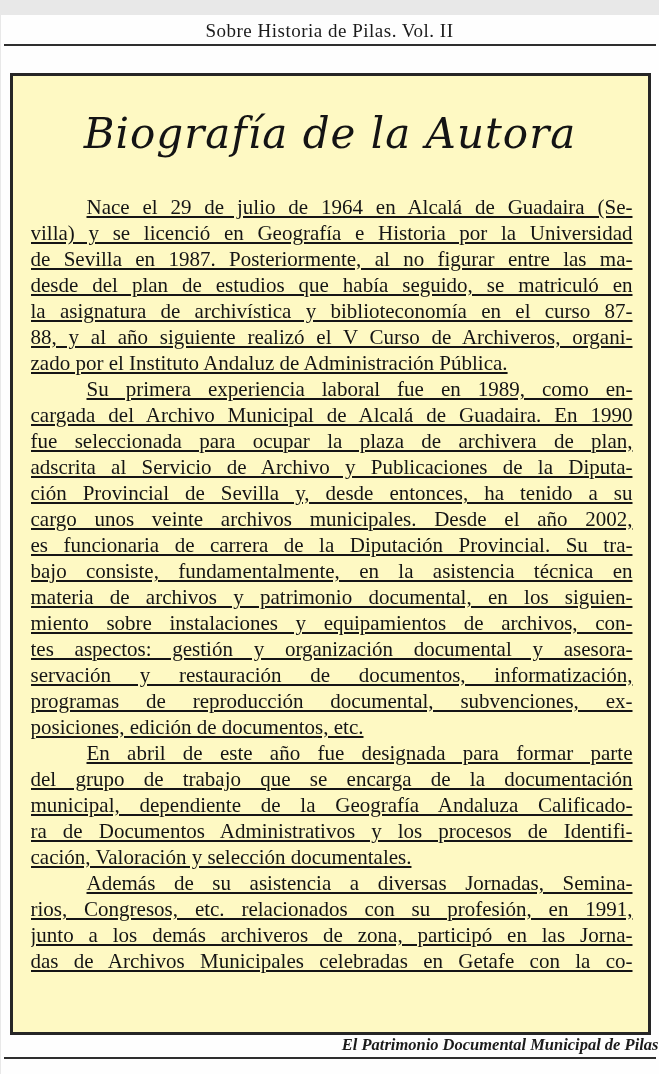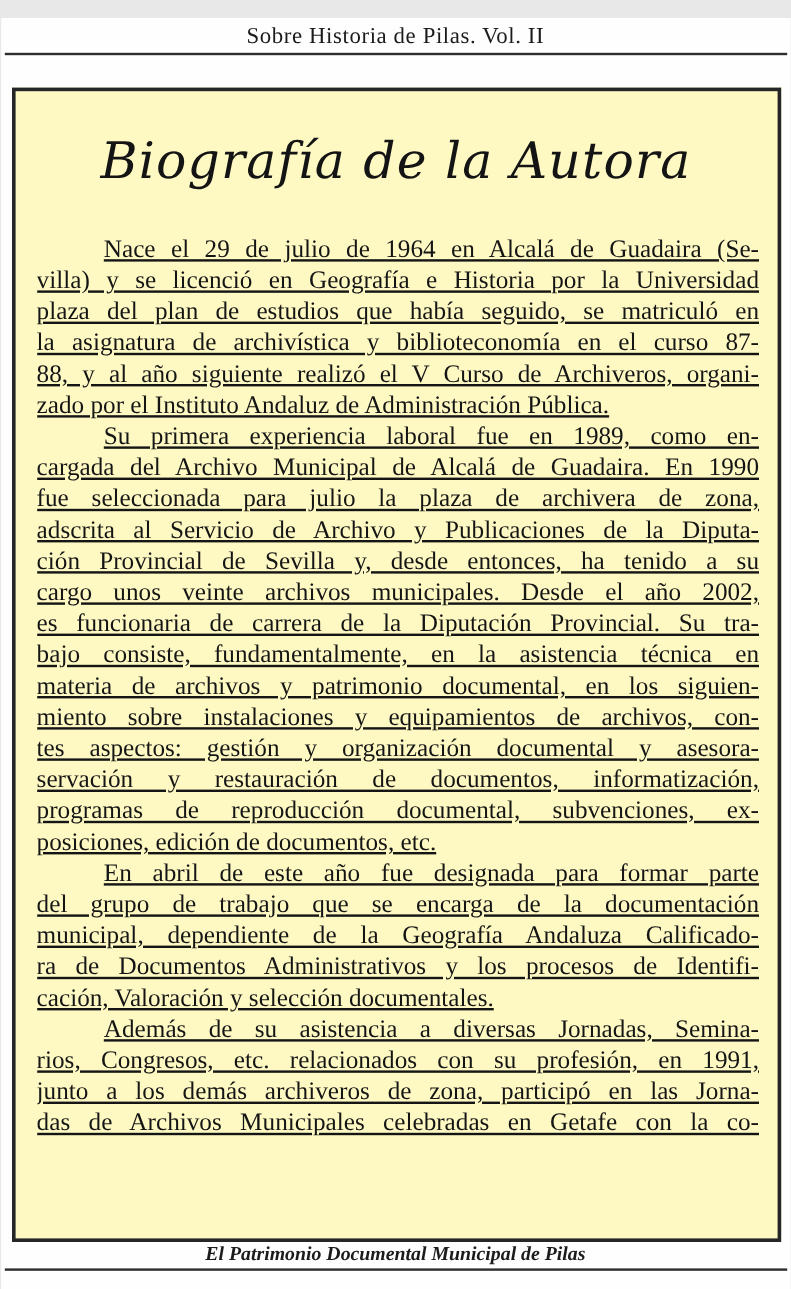--- a/index.html
+++ b/index.html
@@ -84,50 +84,51 @@
     left: 3px;
     right: 3px;
     height: 2px;
     background: #2e2e2e;
   }
   .running-footer {
     position: absolute;
     top: 1020px;
     left: 0;
     width: 100%;
-    text-align: center;
+    text-align: right;
     font-style: italic;
     font-weight: bold;
     font-size: 16.5px;
     color: #1b1b1b;
   }
 </style>
 </head>
 <body>
 
 <div class="page">
 
   <div class="running-header">Sobre Historia de Pilas. Vol. II</div>
   <div class="header-rule"></div>
 
   <div class="frame">
     <h1 class="page-title">Biografía de la Autora</h1>
     <div class="body-text" id="body-text">
         <div class="paragraph">
           <div class="line first hyph">Nace el 29 de julio de 1964 en Alcalá de Guadaira (Se-</div>
           <div class="line">villa) y se licenció en Geografía e Historia por la Universidad</div>
-          <div class="line">plaza del plan de estudios que había seguido, se matriculó en</div>
+          <div class="line hyph">de Sevilla en 1987. Posteriormente, al no figurar entre las ma-</div>
+          <div class="line">desde del plan de estudios que había seguido, se matriculó en</div>
           <div class="line hyph">la asignatura de archivística y biblioteconomía en el curso 87-</div>
           <div class="line hyph">88, y al año siguiente realizó el V Curso de Archiveros, organi-</div>
           <div class="line last">zado por el Instituto Andaluz de Administración Pública.</div>
         </div>
         <div class="paragraph">
           <div class="line first hyph">Su primera experiencia laboral fue en 1989, como en-</div>
           <div class="line">cargada del Archivo Municipal de Alcalá de Guadaira. En 1990</div>
-          <div class="line">fue seleccionada para julio la plaza de archivera de zona,</div>
+          <div class="line">fue seleccionada para ocupar la plaza de archivera de plan,</div>
           <div class="line hyph">adscrita al Servicio de Archivo y Publicaciones de la Diputa-</div>
           <div class="line">ción Provincial de Sevilla y, desde entonces, ha tenido a su</div>
           <div class="line">cargo unos veinte archivos municipales. Desde el año 2002,</div>
           <div class="line hyph">es funcionaria de carrera de la Diputación Provincial. Su tra-</div>
           <div class="line">bajo consiste,  fundamentalmente,  en la asistencia técnica en</div>
           <div class="line hyph">materia de archivos y patrimonio documental, en los siguien-</div>
           <div class="line hyph">miento sobre instalaciones y equipamientos de archivos, con-</div>
           <div class="line hyph">tes aspectos: gestión y organización documental y asesora-</div>
           <div class="line">servación y restauración de documentos, informatización,</div>
           <div class="line hyph">programas de reproducción documental, subvenciones, ex-</div>

